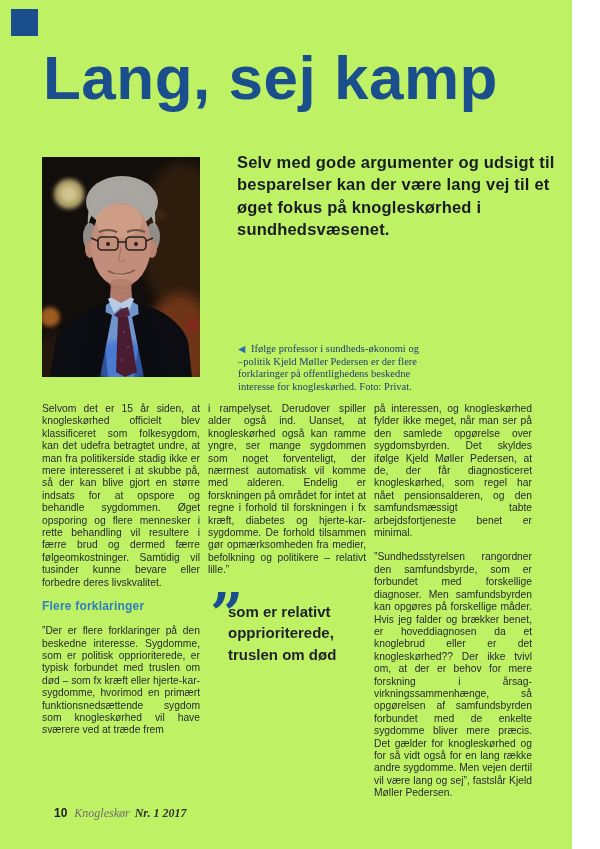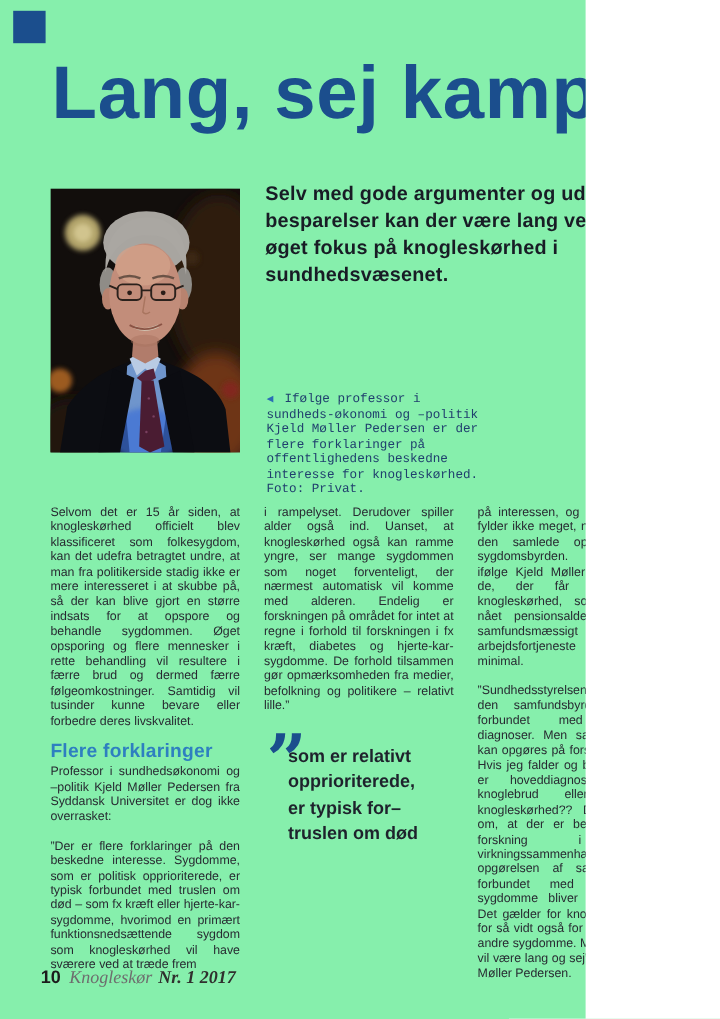--- a/index.html
+++ b/index.html
@@ -1,60 +1,60 @@
 <!DOCTYPE html>
 <html><head>
 <meta charset="utf-8">
 <style>
   html,body { margin:0; padding:0; }
   .page {
-    position:relative; width:488px; height:849px;
-    background:#86efac; overflow:hidden;
+    position:relative; width:572px; height:849px;
+    background:#bef264; overflow:hidden;
     font-family:"Liberation Sans", sans-serif;
   }
   .corner-square { position:absolute; left:11px; top:9px; width:27px; height:27px; background:#1b4e8d; }
   .headline {
     position:absolute; left:43px; top:44px; margin:0;
     font-size:62px; line-height:1.1; font-weight:700;
     color:#1b4e8d; letter-spacing:0.5px; white-space:nowrap;
   }
   .photo { position:absolute; left:42px; top:157px; width:158px; height:220px; }
   .photo svg { display:block; }
   .intro {
-    position:absolute; left:221px; top:151px; width:332px; margin:0;
+    position:absolute; left:237px; top:151px; width:332px; margin:0;
     font-size:16.5px; line-height:1.36; font-weight:700;
     color:#181c25; letter-spacing:0.2px;
   }
   .caption {
-    position:absolute; left:222px; top:327px; width:184px; margin:0;
-    font-family:Liberation Mono, monospace;
+    position:absolute; left:222px; top:327px; width:184px; margin:16px;
+    font-family:Liberation Serif, serif;
     font-size:10.5px; line-height:12.5px; color:#20406e;
   }
   .cap-arrow { color:#2a6db5; font-size:9.5px; letter-spacing:3px; }
-  .columns { position:absolute; left:42px; top:403px; width:514px; display:flex; gap:20px;margin-top:19px; }
+  .columns { position:absolute; left:42px; top:403px; width:514px; display:flex; gap:8px; }
   .col { width:158px; flex:0 0 158px; }
   .body {
     margin:0; font-size:10.3px; line-height:12.4px;
     text-align:justify; color:#272a31;
   }
   .spaced { margin-top:12px; }
   .subhead {
-    margin:10px 0 2px 0; font-size:16px; font-weight:700;
+    margin:10px 0 2px 0; font-size:12px; font-weight:700;
     color:#2e7fc0; letter-spacing:0.2px;
   }
   .pullquote { position:relative; margin-top:24px; padding-left:20px; height:152px; }
   .qmark {
     position:absolute; left:2px; top:-16px;
     font-family:"DejaVu Serif", serif; font-weight:700;
     font-size:58px; line-height:1; color:#1b4e8d;
   }
   .qline { font-size:15px; font-weight:700; line-height:21.5px; color:#1e222c; }
   .qline.first { padding-left:44px; }
   .pq-subhead { margin-top:14px; }
-  .footer { position:absolute; left:34px; top:806px; font-size:15px; }
+  .footer { position:absolute; left:54px; top:806px; font-size:12px; }
   .pageno { font-weight:700; color:#1c1c1c; margin-right:7px; }
   .mag { font-family:"Liberation Serif", serif; font-style:italic; color:#6e6e6e; margin-right:5px; }
   .issue { font-family:"Liberation Serif", serif; font-style:italic; font-weight:700; color:#30302e; }
 </style>
 </head>
 <body>
 
 <div class="page">
 
   <div class="corner-square"></div>
@@ -120,31 +120,29 @@
   <p class="caption">
     <span class="cap-arrow">◀</span>
     <span>Ifølge professor i sundheds-økonomi og –politik Kjeld Møller Pedersen er der flere forklaringer på offentlighedens beskedne interesse for knogleskørhed. Foto: Privat.</span>
   </p>
 
   <div class="columns">
 
     <div class="col">
       <p class="body">Selvom det er 15 år siden, at knogleskørhed officielt blev klassificeret som folkesygdom, kan det udefra betragtet undre, at man fra politikerside stadig ikke er mere interesseret i at skubbe på, så der kan blive gjort en større indsats for at opspore og behandle sygdommen. Øget opsporing og flere mennesker i rette behandling vil resultere i færre brud og dermed færre følgeomkostninger. Samtidig vil tusinder kunne bevare eller forbedre deres livskvalitet.</p>
       <h2 class="subhead">Flere forklaringer</h2>
-      <p class="body">Professor i sundhedsøkonomi og –politik Kjeld Møller Pedersen fra Syddansk Universitet er dog ikke overrasket:</p>
       <p class="body spaced">”Der er flere forklaringer på den beskedne interesse. Sygdomme, som er politisk opprioriterede, er typisk forbundet med truslen om død – som fx kræft eller hjerte-kar-sygdomme, hvorimod en primært funktionsnedsættende sygdom som knogleskørhed vil have sværere ved at træde frem</p>
     </div>
 
     <div class="col">
       <p class="body">i rampelyset. Derudover spiller alder også ind. Uanset, at knogleskørhed også kan ramme yngre, ser mange sygdommen som noget forventeligt, der nærmest automatisk vil komme med alderen. Endelig er forskningen på området for intet at regne i forhold til forskningen i fx kræft, diabetes og hjerte-kar-sygdomme. De forhold tilsammen gør opmærksomheden fra medier, befolkning og politikere – relativt lille.”</p>
       <div class="pullquote">
         <span class="qmark">”</span>
         <div class="qline">som er relativt</div>
         <div class="qline">opprioriterede,</div>
-        <div class="qline">er typisk for–</div>
         <div class="qline">truslen om død</div>
       </div>
     </div>
 
     <div class="col">
       <p class="body">på interessen, og knogleskørhed fylder ikke meget, når man ser på den samlede opgørelse over sygdomsbyrden. Det skyldes ifølge Kjeld Møller Pedersen, at de, der får diagnosticeret knogleskørhed, som regel har nået pensionsalderen, og den samfundsmæssigt tabte arbejdsfortjeneste benet er minimal.</p>
       <p class="body spaced">”Sundhedsstyrelsen rangordner den samfundsbyrde, som er forbundet med forskellige diagnoser. Men samfundsbyrden kan opgøres på forskellige måder. Hvis jeg falder og brækker benet, er hoveddiagnosen da et knoglebrud eller er det knogleskørhed?? Der ikke tvivl om, at der er behov for mere forskning i årsag-virkningssammenhænge, så opgørelsen af samfundsbyrden forbundet med de enkelte sygdomme bliver mere præcis. Det gælder for knogleskørhed og for så vidt også for en lang række andre sygdomme. Men vejen dertil vil være lang og sej”, fastslår Kjeld Møller Pedersen.</p>
     </div>
 
   </div>

